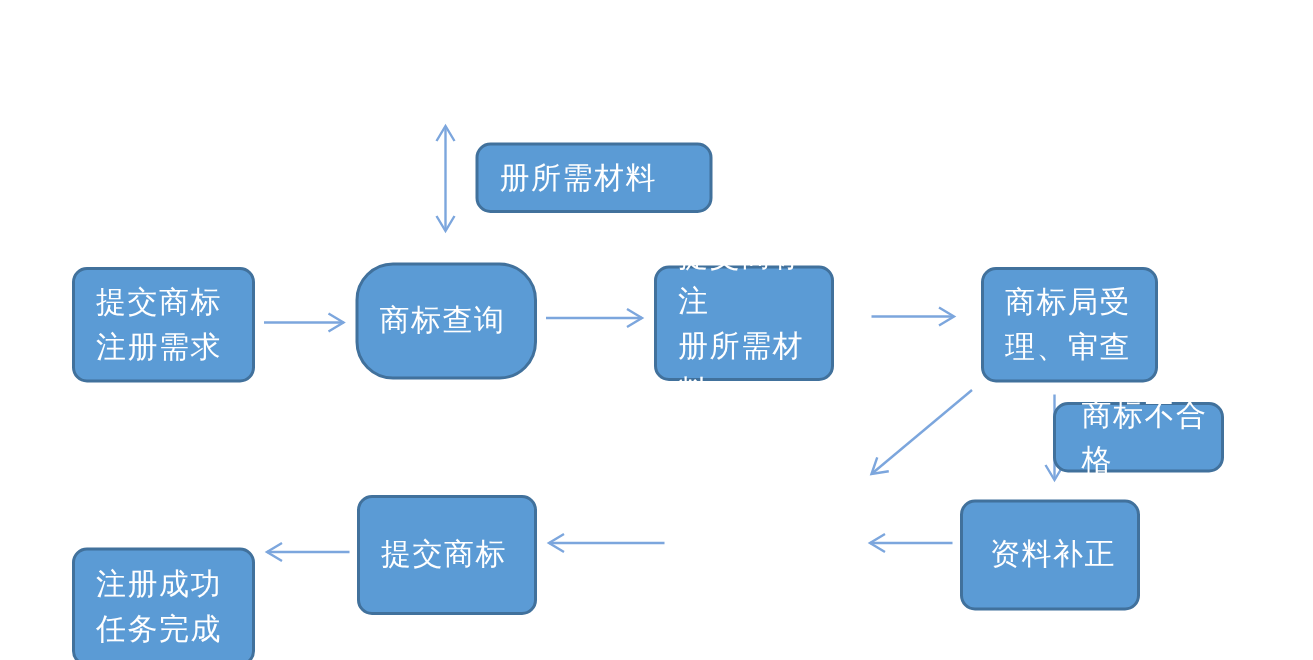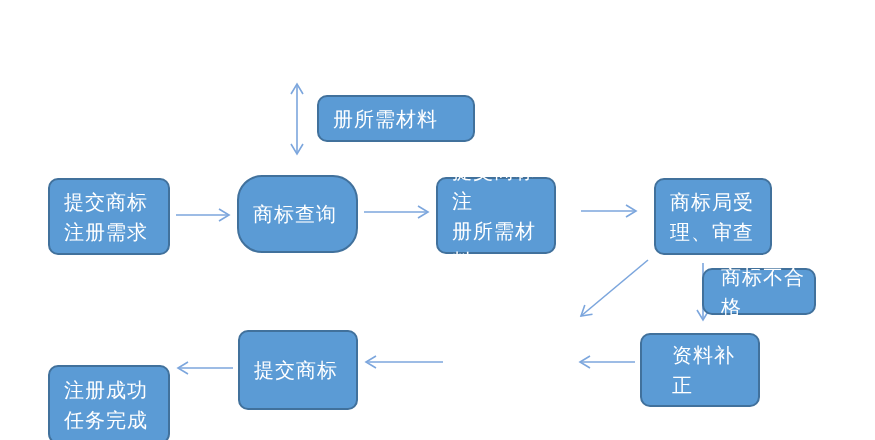--- a/index.html
+++ b/index.html
@@ -28,21 +28,21 @@
     white-space: pre-line;
   }
   
   .n-modify      { left: 237px; top: 10px;  width: 123px; height: 60px; }
   .n-registered  { left: 317px; top: 95px;  width: 158px; height: 47px; }
   .n-need        { left: 48px;  top: 178px; width: 122px; height: 77px; }
   .n-query       { left: 237px; top: 175px; width: 121px; height: 78px; border-radius: 25px; }
   .n-materials   { left: 436px; top: 177px; width: 120px; height: 77px; }
   .n-bureau      { left: 642px; top: 178px; width: 118px; height: 77px; margin-left: 12px; }
   .n-unqualified { left: 702px; top: 268px; width: 114px; height: 47px; padding-left: 17px; }
-  .n-supplement  { left: 640px; top: 333px; width: 120px; height: 74px; padding-left: 30px; }
+  .n-supplement  { left: 640px; top: 333px; width: 120px; height: 74px; padding-left: 18px; }
   .n-passed      { left: 448px; top: 332px; width: 124px; height: 76px; }
   .n-certificate { left: 238px; top: 330px; width: 120px; height: 80px; }
   .n-success     { left: 48px;  top: 333px; width: 122px; height: 79px; margin-top: 32px; }
   #arrow-layer { position: absolute; left: 0; top: 0; width: 875px; height: 440px; }
 </style>
 </head>
 <body>
 
 <div id="canvas">
 

